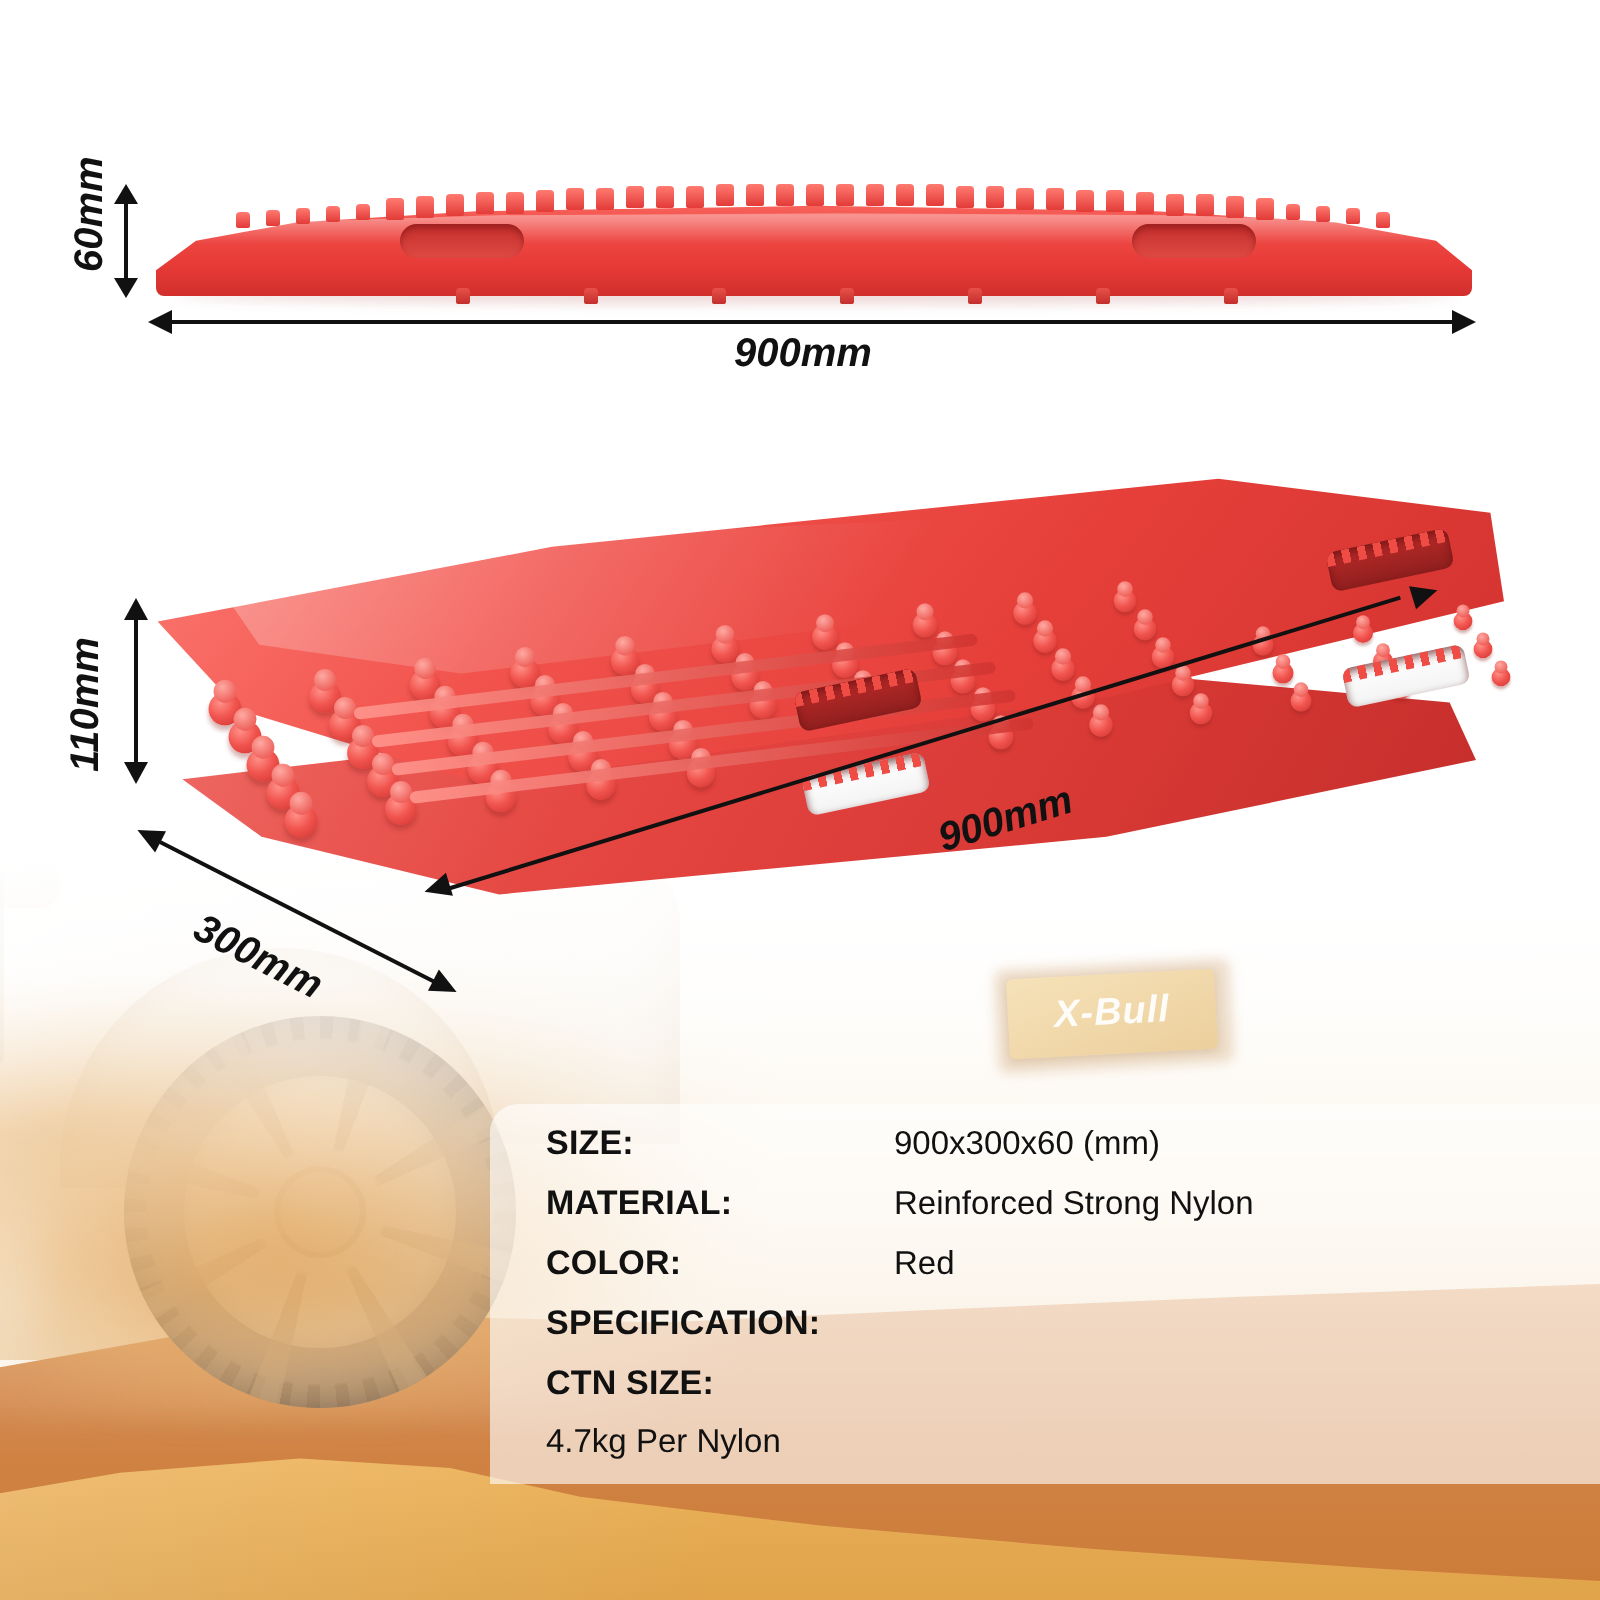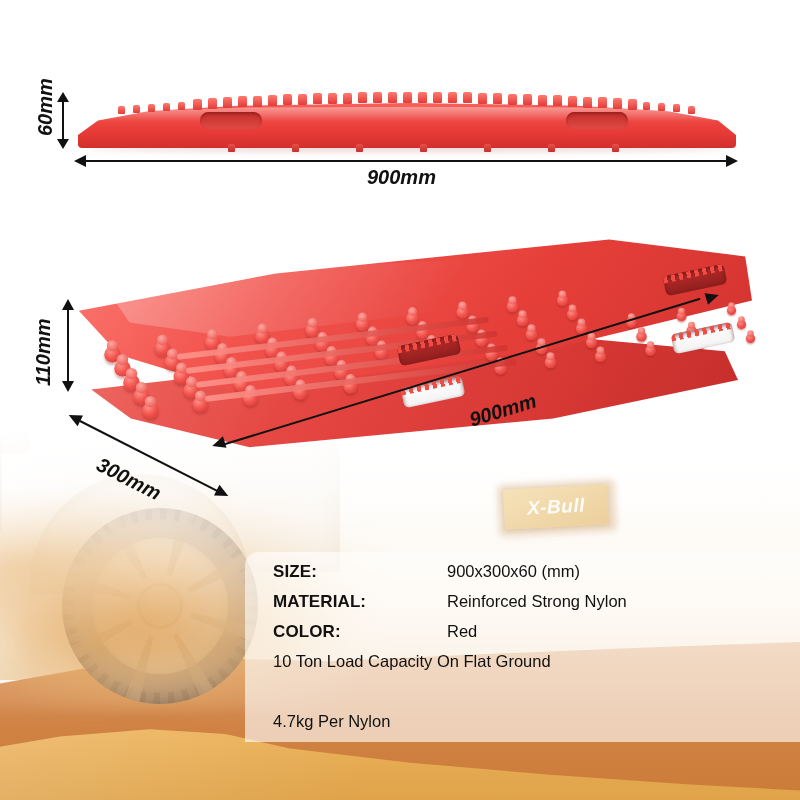--- a/index.html
+++ b/index.html
@@ -422,23 +422,24 @@
         </div>
         <div class="specrow">
           <div class="speclabel">MATERIAL:</div>
           <div class="specvalue">Reinforced Strong Nylon</div>
         </div>
         <div class="specrow">
           <div class="speclabel">COLOR:</div>
           <div class="specvalue">Red</div>
         </div>
         <div class="specrow">
-          <div class="specvalue">10 Ton Load Capacity On Flat Ground</div>
-        </div>
-        <div class="specrow">
+          <div class="speclabel">SPECIFICATION:</div>
+        </div>
+        <div class="specrow">
+          <div class="speclabel">CTN SIZE:</div>
         </div>
         <div class="specrow">
           <div class="specvalue">4.7kg Per Nylon</div>
         </div>
       </div>
   </div>
 
 </div>
 
 </body></html>

